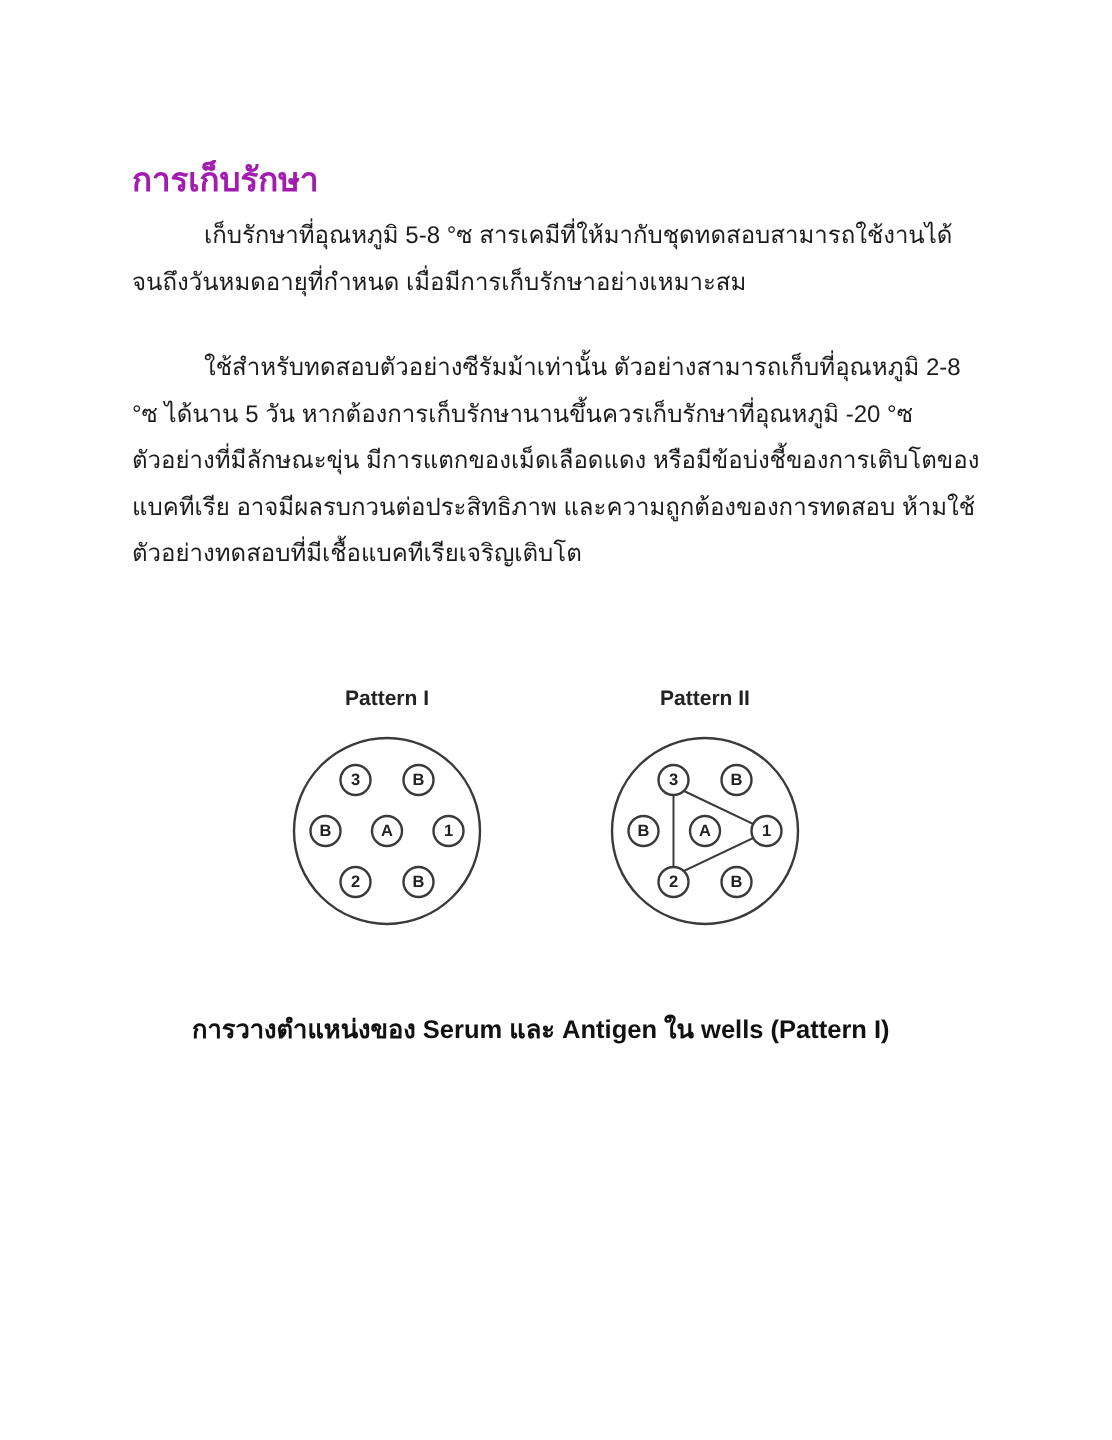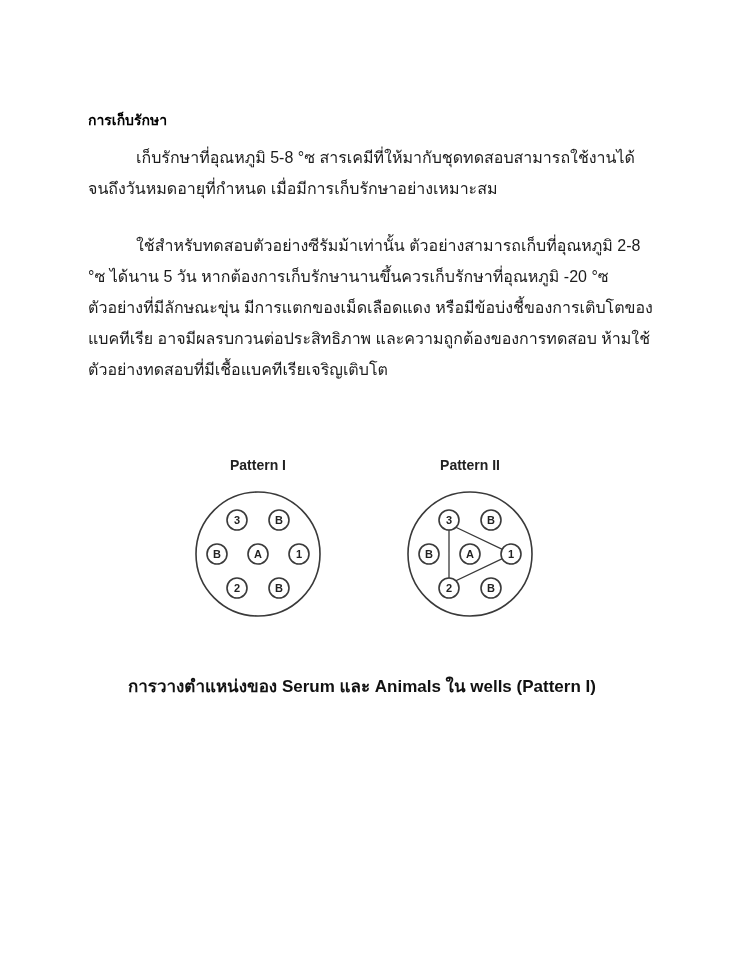--- a/index.html
+++ b/index.html
@@ -10,23 +10,23 @@
     color: #1a1a1a;
   }
   .page {
     width: 741px;
     height: 960px;
     background: #ffffff;
     padding: 108px 84px 0 88px;
     overflow: hidden;
   }
   h2.sec-heading {
-    font-size: 14px;
+    font-size: 22px;
     font-weight: bold;
-    color: #000000;
+    color: #a21caf;
     margin: 0 0 10px 0;
     line-height: 24px;
   }
   p.body-text {
     font-size: 16px;
     line-height: 31px;
     text-indent: 48px;
     color: #1c1c1c;
     margin: 0;
   }
@@ -145,15 +145,15 @@
         <circle class="well" cx="-21" cy="34" r="10"></circle>
         <text class="well-label" x="-21" y="34">2</text>
 
         <circle class="well" cx="21" cy="34" r="10"></circle>
         <text class="well-label" x="21" y="34">B</text>
       </svg>
     </div>
 
   </div>
 
-  <div class="caption">การวางตำแหน่งของ Serum และ Animals ใน wells (Pattern I)</div>
+  <div class="caption">การวางตำแหน่งของ Serum และ Antigen ใน wells (Pattern I)</div>
 
 </div>
 
 </body></html>

